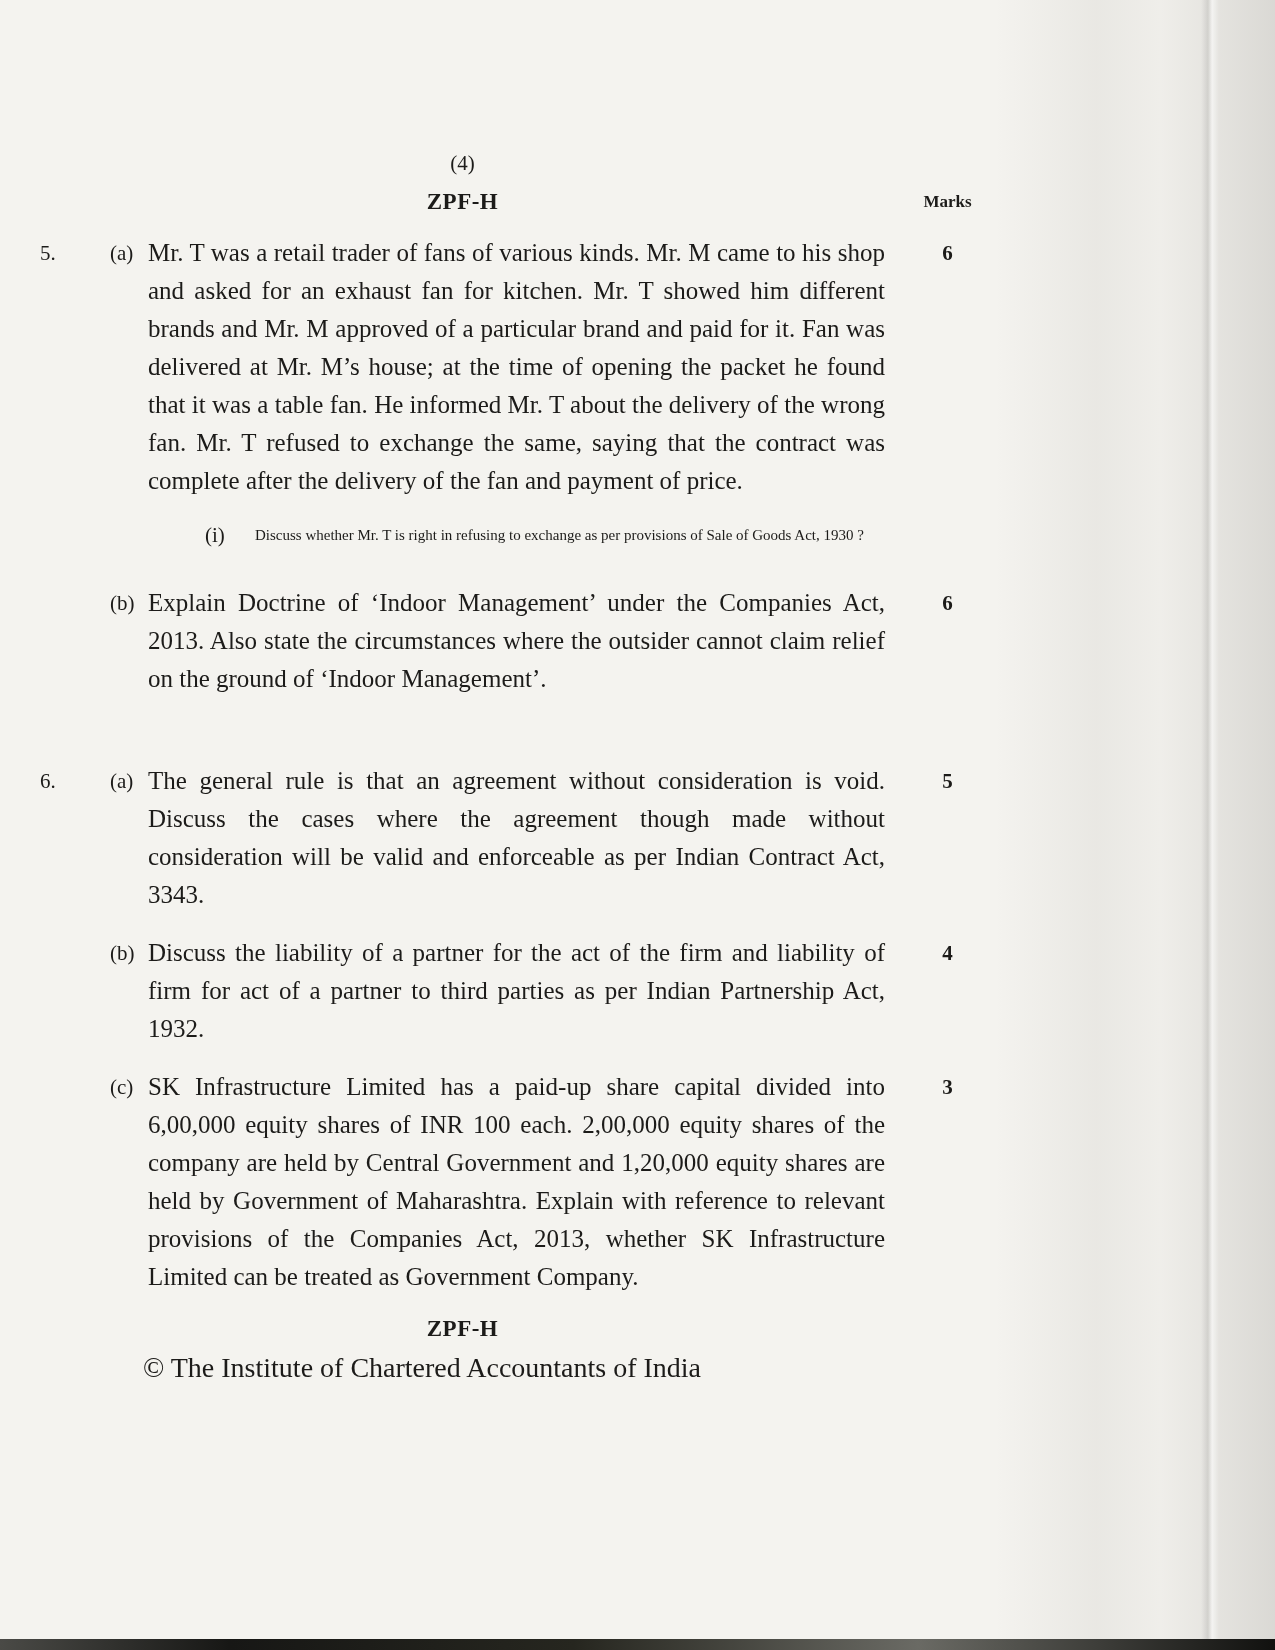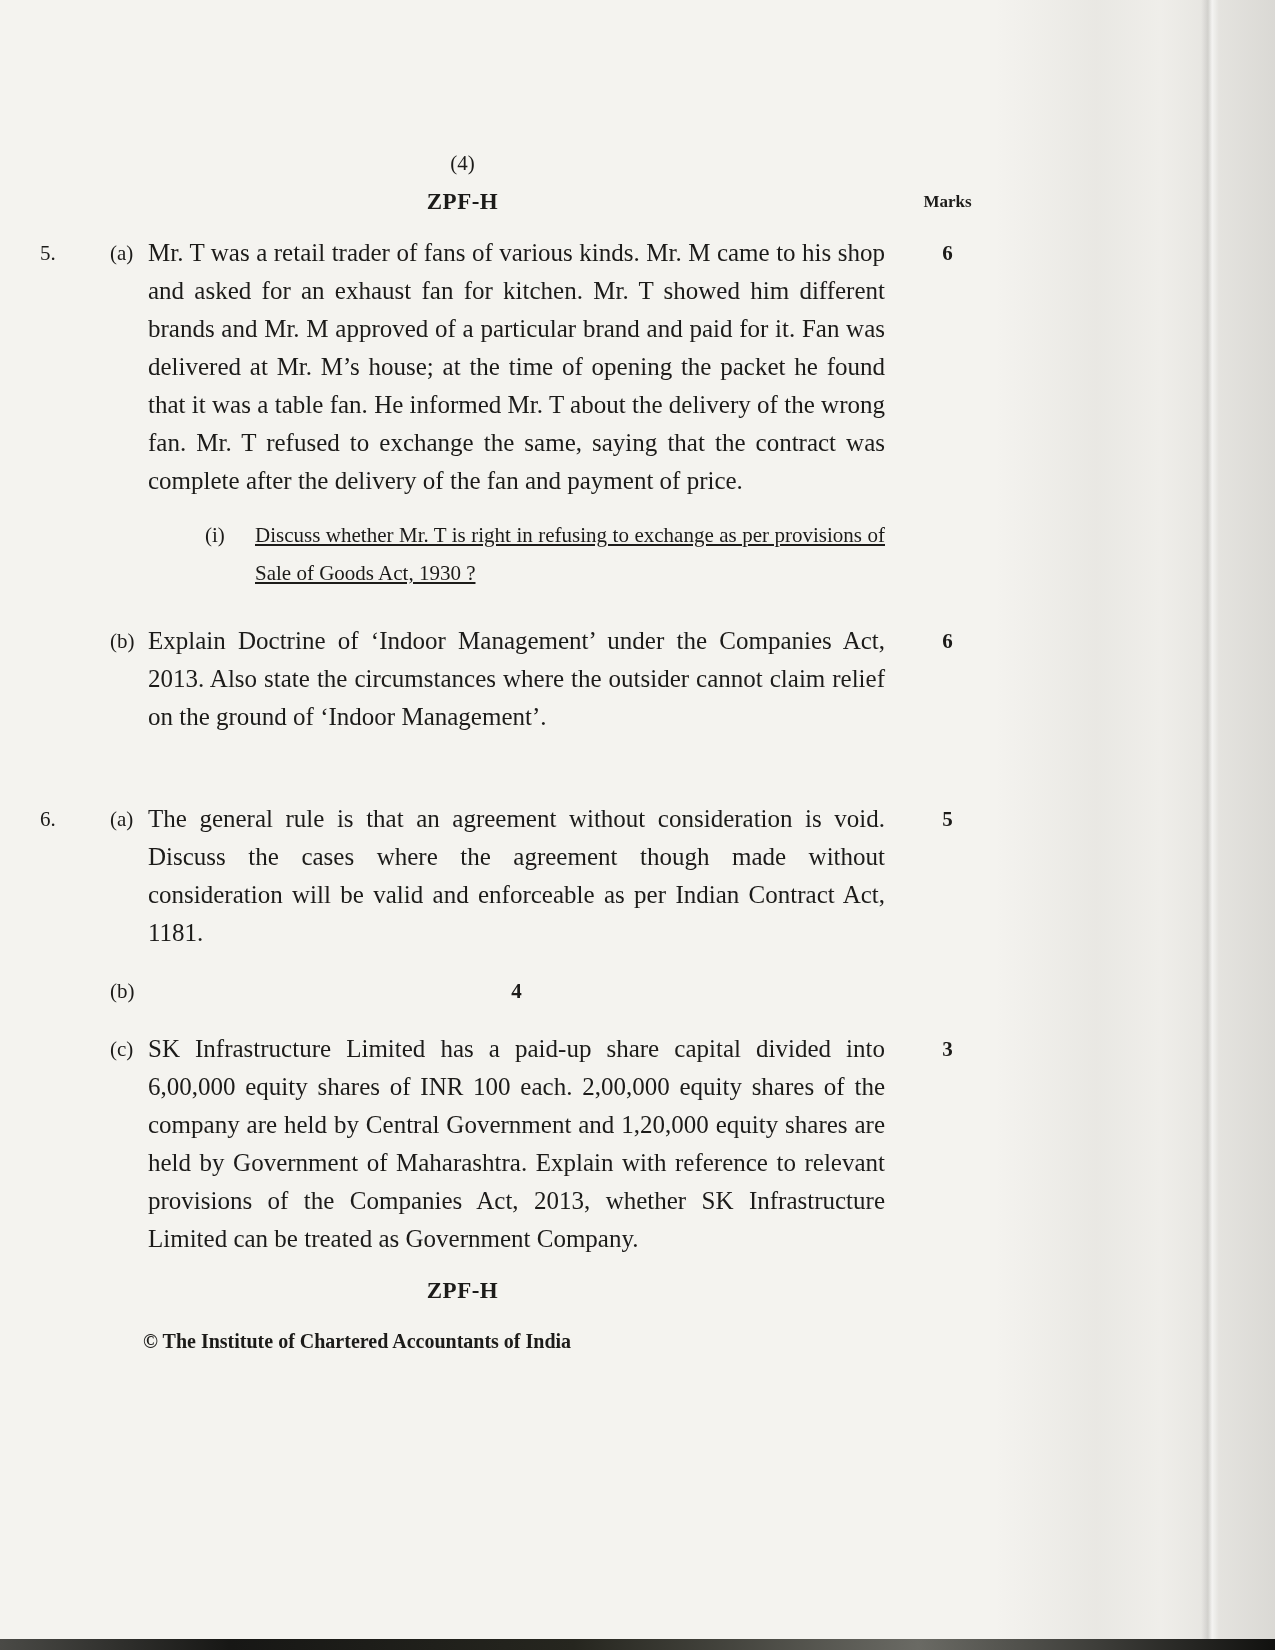--- a/index.html
+++ b/index.html
@@ -35,32 +35,32 @@
 
   .qrow { display: grid; grid-template-columns: 70px 38px 737px 125px; align-items: start; }
   .qrow.first { margin-top: 14px; }
   .qnum, .plabel { font-size: 21px; line-height: 38px; }
   .ptext { font-size: 21px; }
   .ptext p { font-size: 25px; line-height: 38px; text-align: justify; }
   .marks { font-size: 21px; font-weight: bold; text-align: center; line-height: 38px; }
 
   .subrow { display: grid; grid-template-columns: 50px 630px; margin-left: 57px; margin-top: 16px; }
   .subrow .slabel { font-size: 21px; line-height: 38px; }
-  .subrow p { font-size: 21px; line-height: 38px; text-align: justify; text-decoration: underline; }
+  .subrow p { font-size: 15px; line-height: 38px; text-align: justify; }
 
   .gap-part { margin-top: 30px; }
   .gap-q { margin-top: 64px; }
   .gap-sm { margin-top: 20px; }
 
   .footer-code {
     width: 845px; text-align: center; font-size: 23px; font-weight: bold;
     margin-top: 20px; letter-spacing: 0.5px;
   }
   .copyright {
-    font-size: 20px; font-weight: bold; margin: 26px 0 0 103px;
+    font-size: 28px; font-weight: normal; margin: 10px 0 0 103px;
   }
 </style>
 </head>
 <body>
 
 <div class="content">
 
   <div class="hdr">
     <div class="hdr-center">
       <div class="page-num">(4)</div>
@@ -88,28 +88,31 @@
     <div class="ptext">
       <p>Explain Doctrine of ‘Indoor Management’ under the Companies Act, 2013. Also state the circumstances where the outsider cannot claim relief on the ground of ‘Indoor Management’.</p>
     </div>
     <div class="marks">6</div>
   </div>
 
   <div class="qrow gap-q">
     <div class="qnum">6.</div>
     <div class="plabel">(a)</div>
     <div class="ptext">
-      <p>The general rule is that an agreement without consideration is void. Discuss the cases where the agreement though made without consideration will be valid and enforceable as per Indian Contract Act, 1181.</p>
+      <p>The general rule is that an agreement without consideration is void. Discuss the cases where the agreement though made without consideration will be valid and enforceable as per Indian Contract Act, 3343.</p>
     </div>
     <div class="marks">5</div>
   </div>
 
   <div class="qrow gap-sm">
     <div class="qnum"></div>
     <div class="plabel">(b)</div>
+    <div class="ptext">
+      <p>Discuss the liability of a partner for the act of the firm and liability of firm for act of a partner to third parties as per Indian Partnership Act, 1932.</p>
+    </div>
     <div class="marks">4</div>
   </div>
 
   <div class="qrow gap-sm">
     <div class="qnum"></div>
     <div class="plabel">(c)</div>
     <div class="ptext">
       <p>SK Infrastructure Limited has a paid-up share capital divided into 6,00,000 equity shares of INR 100 each. 2,00,000 equity shares of the company are held by Central Government and 1,20,000 equity shares are held by Government of Maharashtra. Explain with reference to relevant provisions of the Companies Act, 2013, whether SK Infrastructure Limited can be treated as Government Company.</p>
     </div>
     <div class="marks">3</div>

